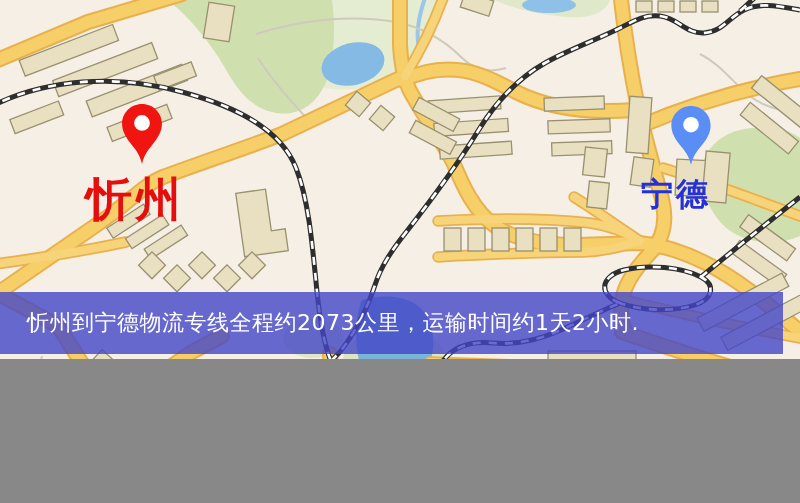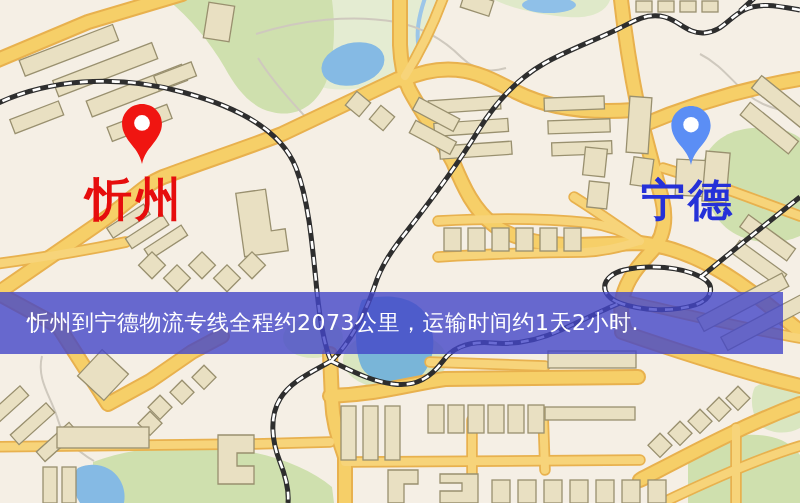--- a/index.html
+++ b/index.html
@@ -1,26 +1,26 @@
 <!DOCTYPE html>
 <html><head>
 <meta charset="utf-8">
 <style>
   html,body{margin:0;padding:0;background:#888;}
-  .stage{position:relative;width:800px;height:503px;overflow:hidden;
+  .stage{position:relative;width:800px;height:359px;overflow:hidden;
          font-family:"DejaVu Sans","Liberation Sans",sans-serif;background:#f5efe5;}
   .stage svg.map{position:absolute;left:0;top:0;}
   .pin{position:absolute;}
   .pin svg{display:block;width:100%;height:100%;}
   .pin-origin{left:121px;top:101px;width:42px;height:67px;}
   .pin-destination{left:669px;top:105px;width:44px;height:62px;}
   .place-label{position:absolute;line-height:1;font-weight:700;white-space:nowrap;
                font-family:"DejaVu Serif","Liberation Serif",serif;}
   .label-origin{left:86px;top:176px;font-size:46px;letter-spacing:3px;color:#e60d0d;}
-  .label-destination{left:641px;top:178px;font-size:44px;letter-spacing:3px;color:#2531d8;}
+  .label-destination{left:641px;top:178px;font-size:32px;letter-spacing:3px;color:#2531d8;}
   .banner{position:absolute;left:0;right:17px;top:292px;height:62px;
           background:rgba(68,70,200,0.80);color:#fff;display:flex;align-items:center;
           padding:0 8px 0 27px;box-sizing:border-box;font-size:22px;letter-spacing:0.5px;
           white-space:nowrap;}
 </style>
 </head>
 <body>
 
 <div class="stage">
 

